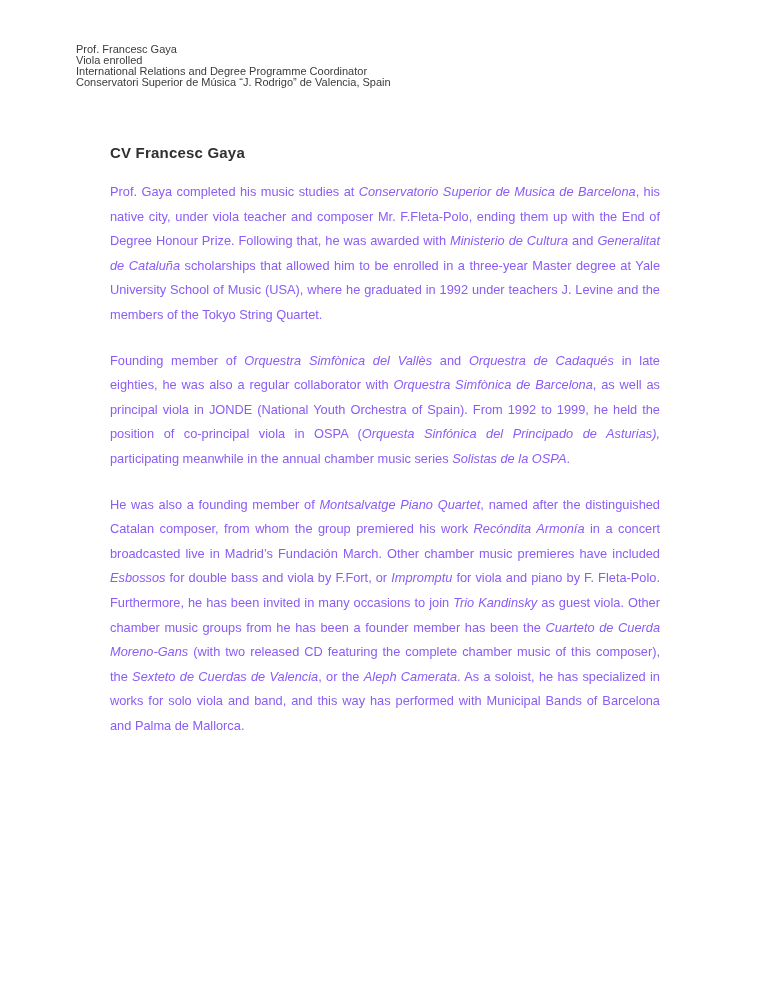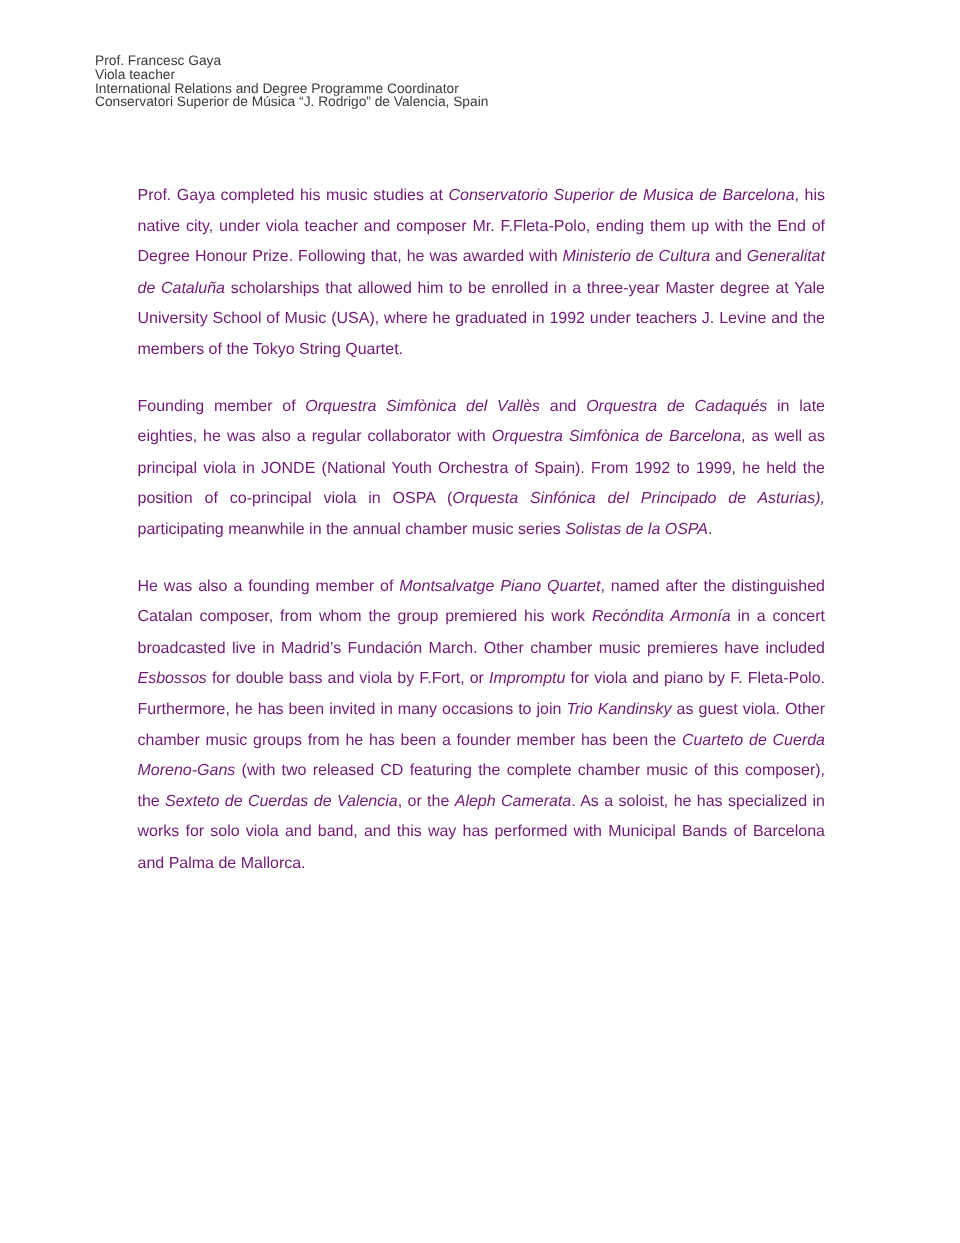--- a/index.html
+++ b/index.html
@@ -39,40 +39,41 @@
     line-height: 18px;
     color: #303030;
     margin-bottom: 18px;
     letter-spacing: 0.2px;
   }
 
   .para {
     font-size: 12.8px;
     line-height: 24.6px;
     text-align: justify;
-    color: #701a75;
+    color: #8b5cf6;
     margin-bottom: 21px;
   }
 
   .para .it { font-style: italic; }
 </style>
 </head>
 <body>
 
 <div class="page">
 
   <div class="letterhead">
       <div>Prof. Francesc Gaya</div>
-      <div>Viola teacher</div>
+      <div>Viola enrolled</div>
       <div>International Relations and Degree Programme Coordinator</div>
       <div>Conservatori Superior de Música “J. Rodrigo” de Valencia, Spain</div>
     </div>
 
   <div class="content">
 
+    <h1 class="doc-title">CV Francesc Gaya</h1>
 
     <p class="para"><span>Prof. Gaya completed his music studies at </span><span class="it">Conservatorio Superior de Musica de Barcelona</span><span>, his native city, under viola teacher and composer Mr. F.Fleta-Polo, ending them up with the End of Degree Honour Prize. Following that, he was awarded with </span><span class="it">Ministerio de Cultura</span><span> and </span><span class="it">Generalitat de Cataluña</span><span> scholarships that allowed him to be enrolled in a three-year Master degree at Yale University School of Music (USA), where he graduated in 1992 under teachers J. Levine and the members of the Tokyo String Quartet.</span></p>
 
     <p class="para"><span>Founding member of </span><span class="it">Orquestra Simfònica del Vallès</span><span> and </span><span class="it">Orquestra de Cadaqués</span><span> in late eighties, he was also a regular collaborator with </span><span class="it">Orquestra Simfònica de Barcelona</span><span>, as well as principal viola in JONDE (National Youth Orchestra of Spain). From 1992 to 1999, he held the position of co-principal viola in OSPA (</span><span class="it">Orquesta Sinfónica del Principado de Asturias),</span><span> participating meanwhile in the annual chamber music series </span><span class="it">Solistas de la OSPA</span><span>.</span></p>
 
     <p class="para"><span>He was also a founding member of </span><span class="it">Montsalvatge Piano Quartet</span><span>, named after the distinguished Catalan composer, from whom the group premiered his work </span><span class="it">Recóndita Armonía</span><span> in a concert broadcasted live in Madrid’s Fundación March. Other chamber music premieres have included </span><span class="it">Esbossos</span><span> for double bass and viola by F.Fort, or </span><span class="it">Impromptu</span><span> for viola and piano by F. Fleta-Polo. Furthermore, he has been invited in many occasions to join </span><span class="it">Trio Kandinsky</span><span> as guest viola. Other chamber music groups from he has been a founder member has been the </span><span class="it">Cuarteto de Cuerda Moreno-Gans</span><span> (with two released CD featuring the complete chamber music of this composer), the </span><span class="it">Sexteto de Cuerdas de Valencia</span><span>, or the </span><span class="it">Aleph Camerata</span><span>. As a soloist, he has specialized in works for solo viola and band, and this way has performed with Municipal Bands of Barcelona and Palma de Mallorca.</span></p>
 
   </div>
 
 </div>

